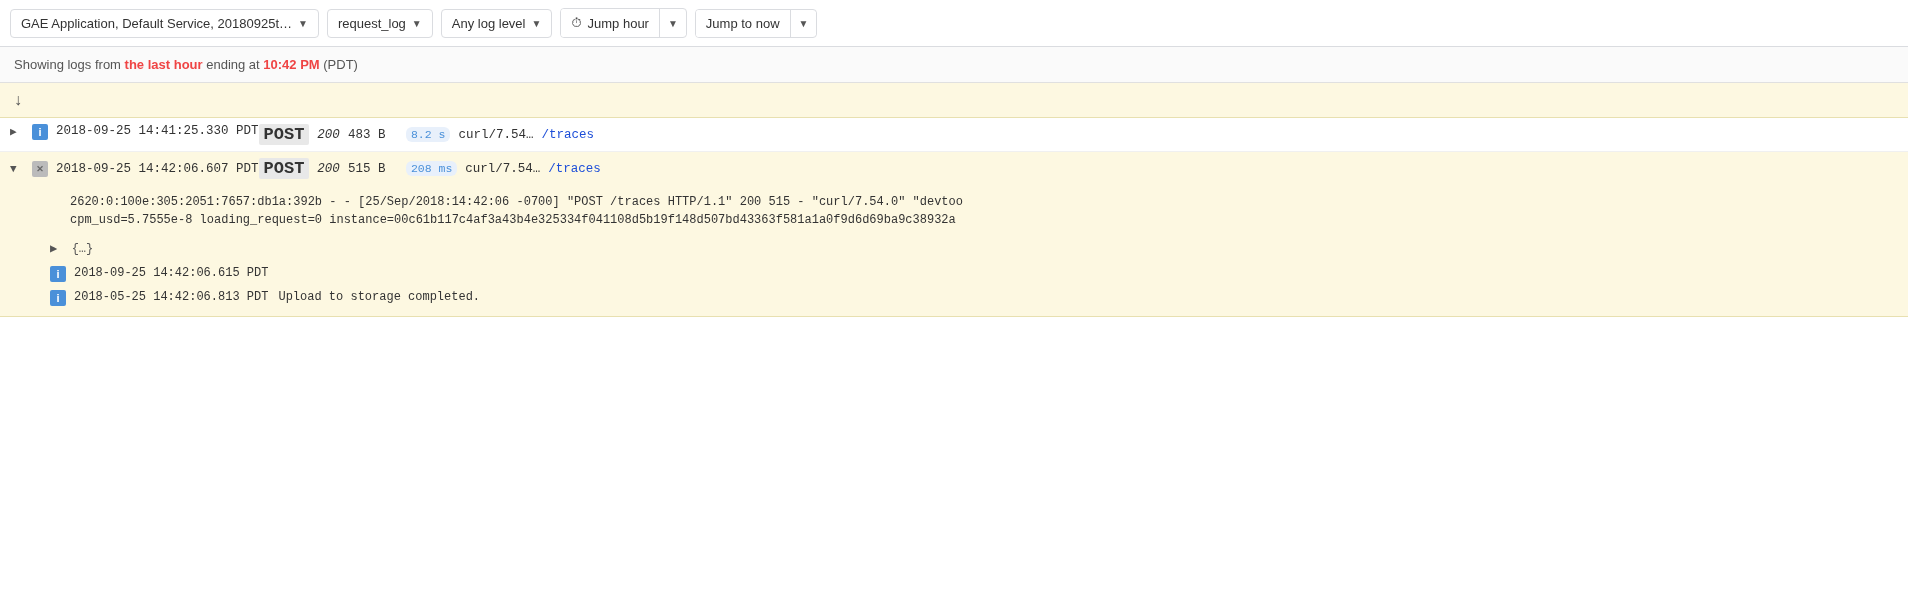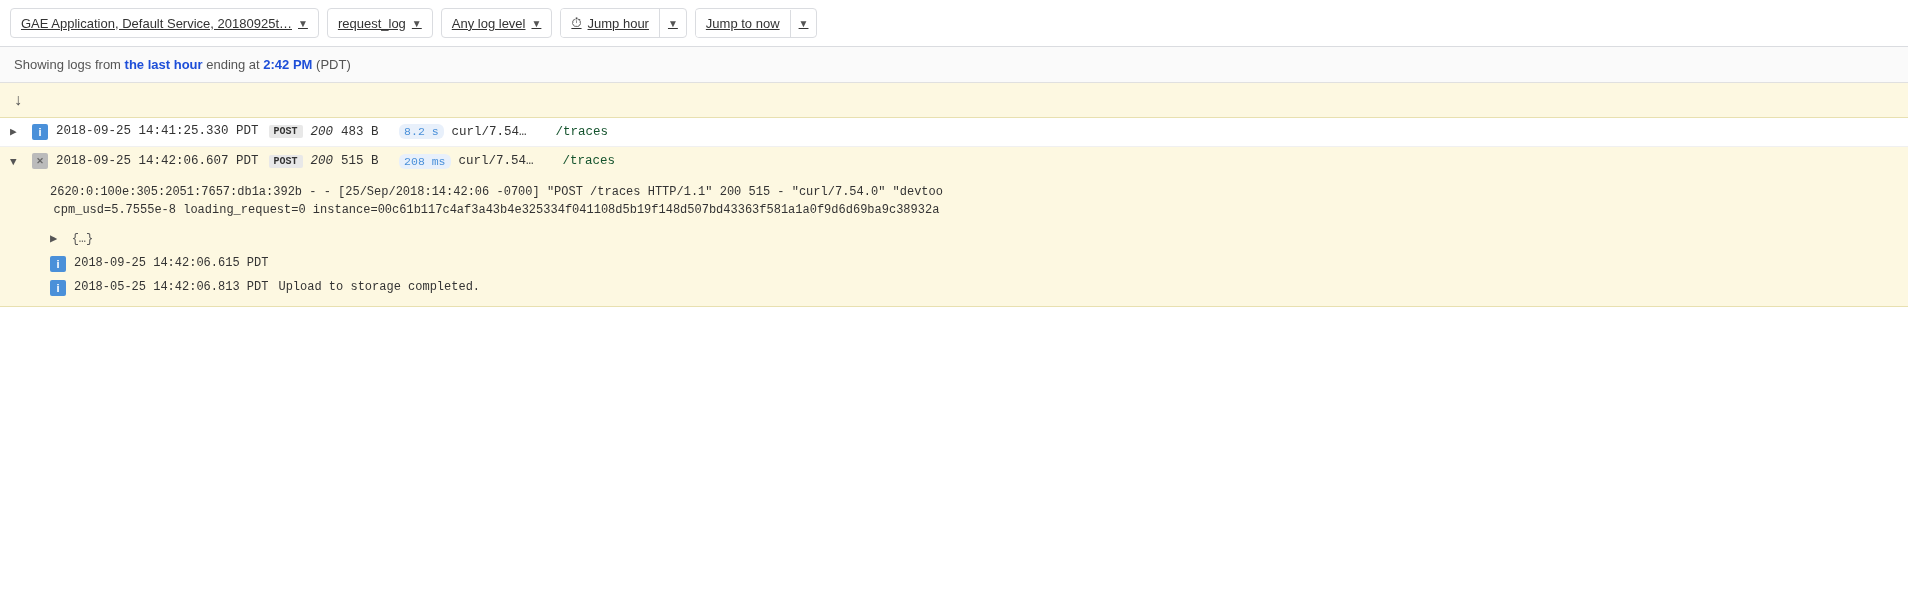--- a/index.html
+++ b/index.html
@@ -6,25 +6,25 @@
     body {
       font-family: Arial, sans-serif;
       font-size: 13px;
       background: #fff;
       color: #333;
     }
 
     
     .toolbar {
       display: flex;
+      align-items: center;
       padding: 8px 10px;
       border-bottom: 1px solid #dadce0;
       background: #fff;
       gap: 8px;
-      text-decoration: underline;
     }
     .toolbar-btn {
       display: flex;
       align-items: center;
       gap: 6px;
       padding: 6px 10px;
       border: 1px solid #dadce0;
       border-radius: 4px;
       background: #fff;
       cursor: pointer;
@@ -64,21 +64,21 @@
 
     
     .status-bar {
       background: #fafafa;
       border-bottom: 1px solid #e0e0e0;
       padding: 10px 14px;
       font-size: 13px;
       color: #555;
     }
     .status-bar b {
-      color: #1d4ed8;
+      color: #ef4444;
       font-weight: 600;
     }
 
     
     .scroll-row {
       background: #fdf8e1;
       padding: 8px 14px;
       border-bottom: 1px solid #e8e0b0;
       font-size: 16px;
       color: #555;
@@ -132,37 +132,36 @@
       background: #4a90d9;
     }
     .log-icon-default {
       background: #bbb;
       color: #666;
       font-size: 10px;
     }
 
     .log-timestamp {
       color: #333;
-      margin-right: 10px;
       white-space: nowrap;
     }
 
     .log-fields {
       display: flex;
       align-items: center;
       gap: 8px;
       flex-wrap: nowrap;
     }
 
     .method-badge {
       display: inline-block;
       padding: 1px 5px;
       background: #e8e8e8;
       border-radius: 2px;
-      font-size: 10px;
+      font-size: 17px;
       font-weight: bold;
       font-family: 'Courier New', monospace;
     }
 
     .status-code {
       color: #333;
       font-style: italic;
     }
 
     .size-val {
@@ -176,41 +175,39 @@
       padding: 1px 5px;
       border-radius: 6px;
       font-size: 11.5px;
     }
 
     .user-agent {
       color: #333;
     }
 
     .path-val {
-      color: #14532d;
-      margin-left: 21px;
+      color: #1d4ed8;
     }
 
     
     .expanded-main {
       display: flex;
       align-items: center;
       width: 100%;
     }
 
     .log-body {
       margin-top: 6px;
-      margin-left: 40px;
+      margin-left: 60px;
       padding: 8px 0;
       font-family: 'Courier New', monospace;
       font-size: 12px;
       color: #333;
       line-height: 1.5;
       word-break: break-all;
-      text-align: center;
     }
 
     .json-expander {
       margin-left: 40px;
       margin-top: 4px;
       margin-bottom: 6px;
       display: flex;
       align-items: center;
       gap: 4px;
       cursor: pointer;
@@ -270,21 +267,21 @@
 
   <div class="toolbar-btn-split">
     <div class="main-part">
       <span>Jump to now</span>
     </div>
     <div class="arrow-part">▼</div>
   </div>
 </div>
 
 <div class="status-bar">
-  <span>Showing logs from </span><b>the last hour</b><span> ending at </span><b>2:42 PM</b><span> (PDT)</span>
+  <span>Showing logs from </span><b>the last hour</b><span> ending at </span><b>10:42 PM</b><span> (PDT)</span>
 </div>
 
 <div class="scroll-row">
   <span>↓</span>
 </div>
 
 <div class="log-area">
 
   <div class="log-row">
     <span class="expand-btn">▶</span>

